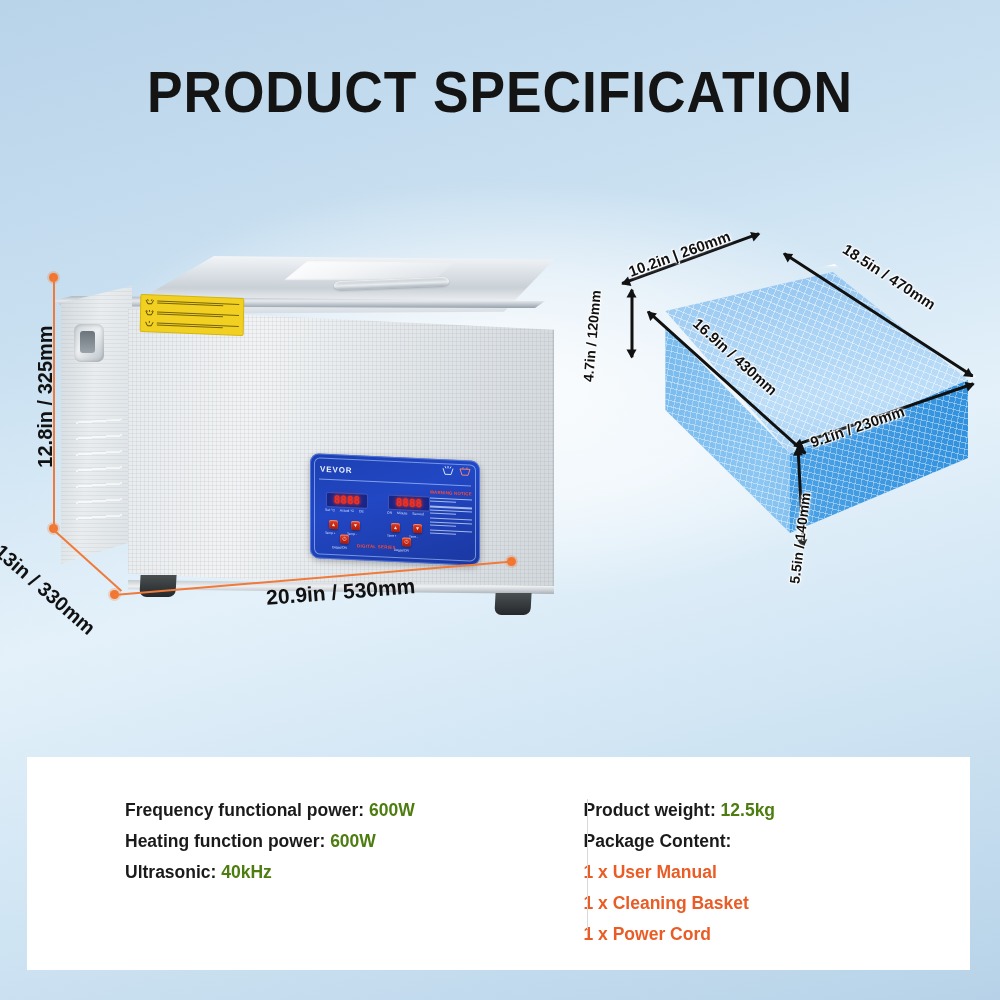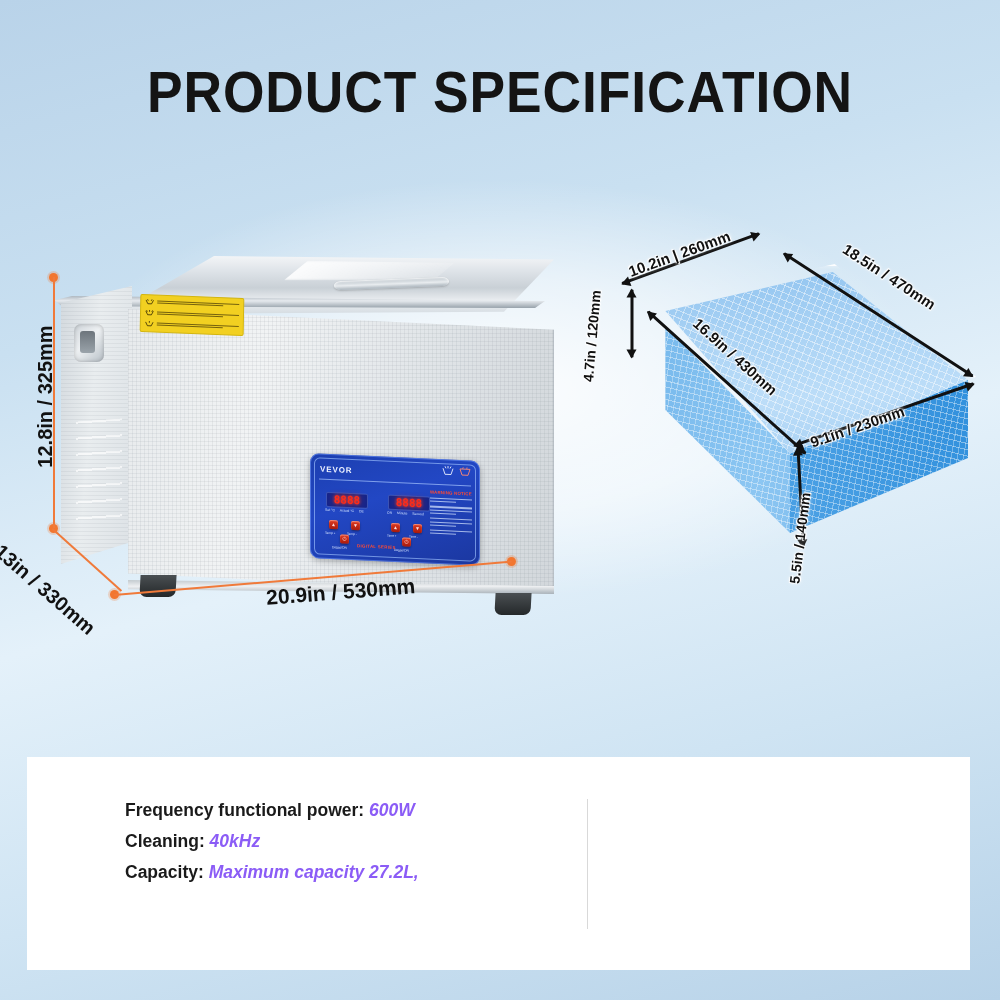--- a/index.html
+++ b/index.html
@@ -235,21 +235,21 @@
     position: absolute; left: 27px; top: 757px; width: 943px; height: 213px;
     background: #ffffff;
     display: flex;
   }
   .spec-col { flex: 1; padding: 38px 0 0 98px; }
   .spec-col.right { padding-left: 72px; }
   .spec-divider { position: absolute; left: 560px; top: 42px; width: 1px; height: 130px; background: #d9d9d9; }
   .spec-line {
     font-size: 17.5px; font-weight: bold; color: #1a1a1a; line-height: 31px; white-space: nowrap;
   }
-  .val { color: #8b5cf6; font-style: italic; }
+  .val { color: #4d7c0f; }
   .spec-line.all-orange { color: #ea5b25; }
 </style>
 </head>
 <body>
 
 <div class="bg-glow"></div>
 
 <div class="title">PRODUCT SPECIFICATION</div>
 
 <div class="unit-wrap">
@@ -404,22 +404,31 @@
   <div class="bk-label" style="left:218px; top:188px; font-size:15px; transform: rotate(-19deg);">9.1in / 230mm</div>
   <div class="bk-label" style="left:164px; top:300px; font-size:14px; transform: rotate(-83deg);">5.5in / 140mm</div>
 </div>
 
 <div class="spec-card">
   <div class="spec-col">
     <div class="spec-line">
       <span>Frequency functional power: </span><span class="val">600W</span>
     </div>
     <div class="spec-line">
-      <span>Cleaning: </span><span class="val">40kHz</span>
+      <span>Heating function power: </span><span class="val">600W</span>
     </div>
     <div class="spec-line">
-      <span>Capacity: </span><span class="val">Maximum capacity 27.2L,</span>
+      <span>Ultrasonic: </span><span class="val">40kHz</span>
     </div>
   </div>
 
   <div class="spec-divider"></div>
 
+  <div class="spec-col right">
+    <div class="spec-line">
+      <span>Product weight: </span><span class="val">12.5kg</span>
+    </div>
+    <div class="spec-line">Package Content:</div>
+    <div class="spec-line all-orange">1 x User Manual</div>
+    <div class="spec-line all-orange">1 x Cleaning Basket</div>
+    <div class="spec-line all-orange">1 x Power Cord</div>
+  </div>
 </div>
 
 </body></html>

